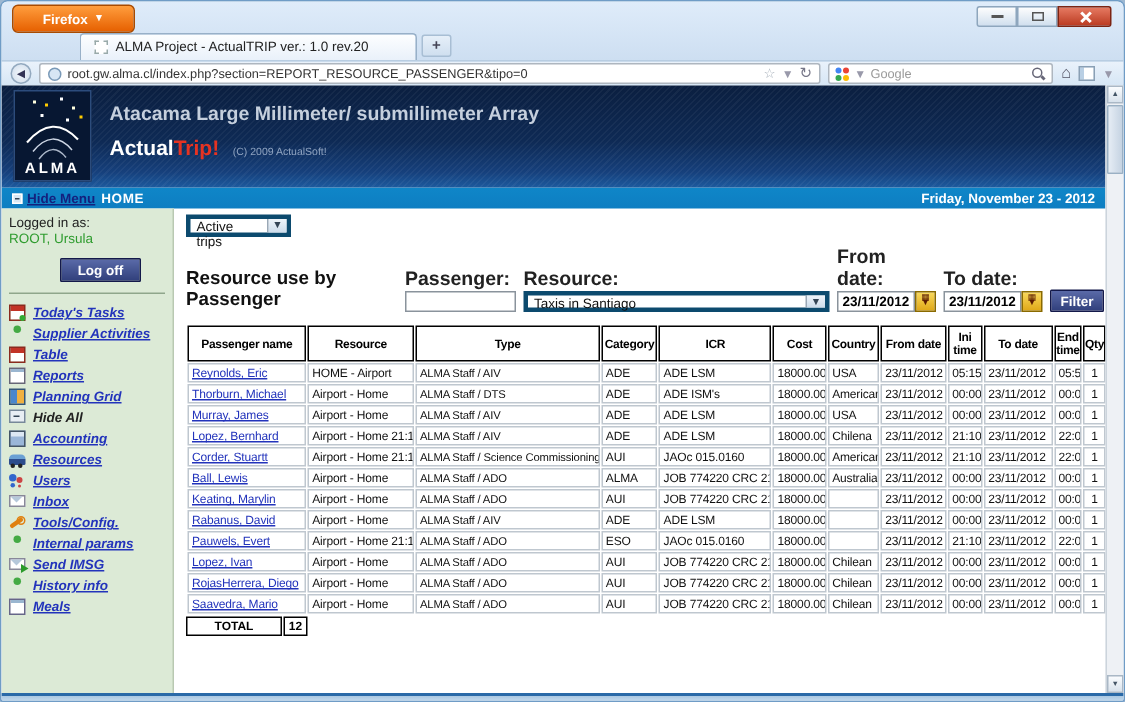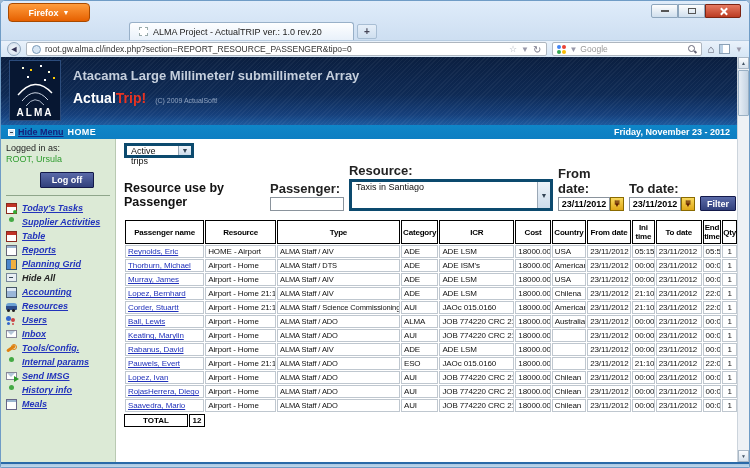--- a/index.html
+++ b/index.html
@@ -16,21 +16,21 @@
   .winctl{position:absolute;right:8px;top:3px;display:flex;}
   .wbtn{width:27px;height:14px;border:1px solid #8ea6bd;background:linear-gradient(#fdfdfd,#d0dfee);
         display:flex;align-items:center;justify-content:center;position:relative;}
   .wbtn.min{border-radius:2px 0 0 2px;}
   .wbtn.min i{display:block;width:8px;height:2px;background:#555;}
   .wbtn.max i{display:block;width:8px;height:6px;border:1px solid #555;}
   .wbtn.close{width:36px;background:linear-gradient(#e67a62,#bb3b22);border-color:#7c2413;border-radius:0 2px 2px 0;}
   .wbtn.close i{position:relative;width:9px;height:9px;display:block;}
   .wbtn.close i::before,.wbtn.close i::after{content:"";position:absolute;left:4px;top:0;width:2px;height:9px;background:#fff;}
   .wbtn.close i::before{transform:rotate(45deg);} .wbtn.close i::after{transform:rotate(-45deg);}
-  .tabrow{height:19px;display:flex;align-items:flex-end;padding-left:116px;margin-left:12px;}
+  .tabrow{height:19px;display:flex;align-items:center;padding-left:52px;}
   .tab{height:18px;display:flex;align-items:center;gap:5px;padding:0 9px;min-width:225px;
        background:linear-gradient(#fdfeff,#e9f1fa);border:1px solid #98b0c8;border-bottom:none;
        border-radius:3px 3px 0 0;font-size:9px;color:#222;}
   .favicon{width:9px;height:9px;border:1px dashed #9aa;background:#fff;}
   .newtab{width:20px;height:15px;margin-left:3px;margin-bottom:1px;background:linear-gradient(#e6eff9,#cfdfef);
           border:1px solid #a8bed4;border-radius:2px;font-size:10px;font-weight:bold;color:#445;
           display:flex;align-items:center;justify-content:center;}
   .navbar{height:17px;background:linear-gradient(#eaf2fb,#d6e6f5);border-top:1px solid #b8cde2;
           display:flex;align-items:center;gap:5px;padding:0 6px;}
   .backbtn{width:14px;height:14px;border-radius:50%;background:radial-gradient(#f4f8fc,#cfdceb);
@@ -116,21 +116,21 @@
   .select-like .txt{padding:0 4px;color:#111;}
   .select-like .arrow{width:13px;height:100%;background:linear-gradient(#eef4fa,#cddceb);border-left:1px solid #9aa8b6;
     font-size:7px;color:#345;display:flex;align-items:center;justify-content:center;}
   .trips-select{width:70px;}
   .filters-row{display:flex;align-items:flex-end;margin-top:5px;padding-right:2px;}
   .page-title{font-size:12.5px;font-weight:bold;color:#111;margin-right:auto;padding-bottom:2px;}
   .field{display:flex;flex-direction:column;margin-left:5px;}
   .field-label{font-size:13px;font-weight:bold;color:#222;margin-bottom:1px;}
   .txt-input{height:14px;border:1px solid #8a939c;background:#fff;font-size:9px;font-family:inherit;padding:0 2px;}
   .passenger-input{width:74px;}
-  .resource-select{width:204px;height:32px;gap:40px;}
+  .resource-select{width:204px;height:14px;gap:40px;}
   .date-wrap{display:flex;}
   .date-input{width:52px;font-weight:bold;text-align:center;}
   .cal-btn{width:14px;height:14px;background:linear-gradient(#f8d85c,#e0a818);border:1px solid #8a6a00;
     font-size:6px;color:#5a1a00;display:flex;align-items:center;justify-content:center;flex-direction:column;line-height:3px;}
   .filter-btn{margin-left:5px;height:15px;padding:0 6px;}
   
   table.rpt{margin-top:8px;border-collapse:separate;border-spacing:1px;table-layout:fixed;width:614px;}
   table.rpt th{border:1px solid #000;background:#fff;font-size:8px;font-weight:bold;color:#000;
     padding:2px 0;text-align:center;vertical-align:middle;line-height:1.15;letter-spacing:-.2px;height:22px;overflow:hidden;}
   table.rpt td{border:1px solid #bfc7cf;background:#fff;font-size:8px;color:#111;padding:1px 2px;height:11px;

